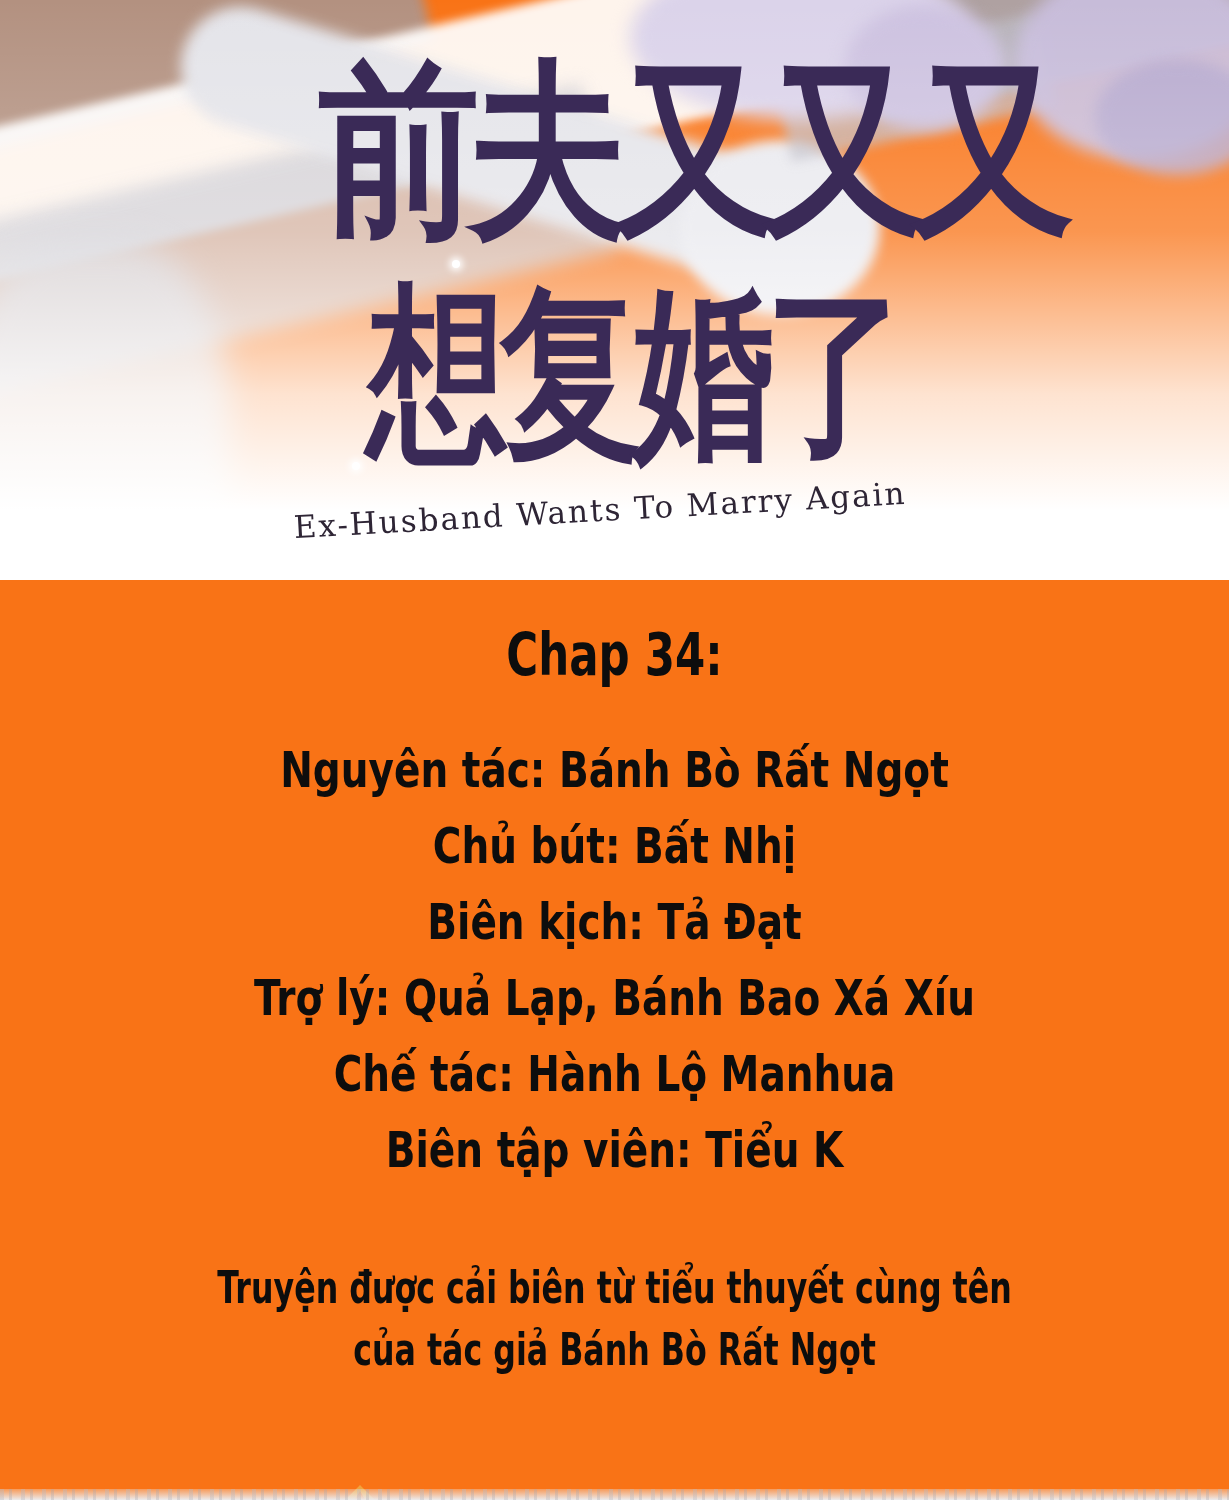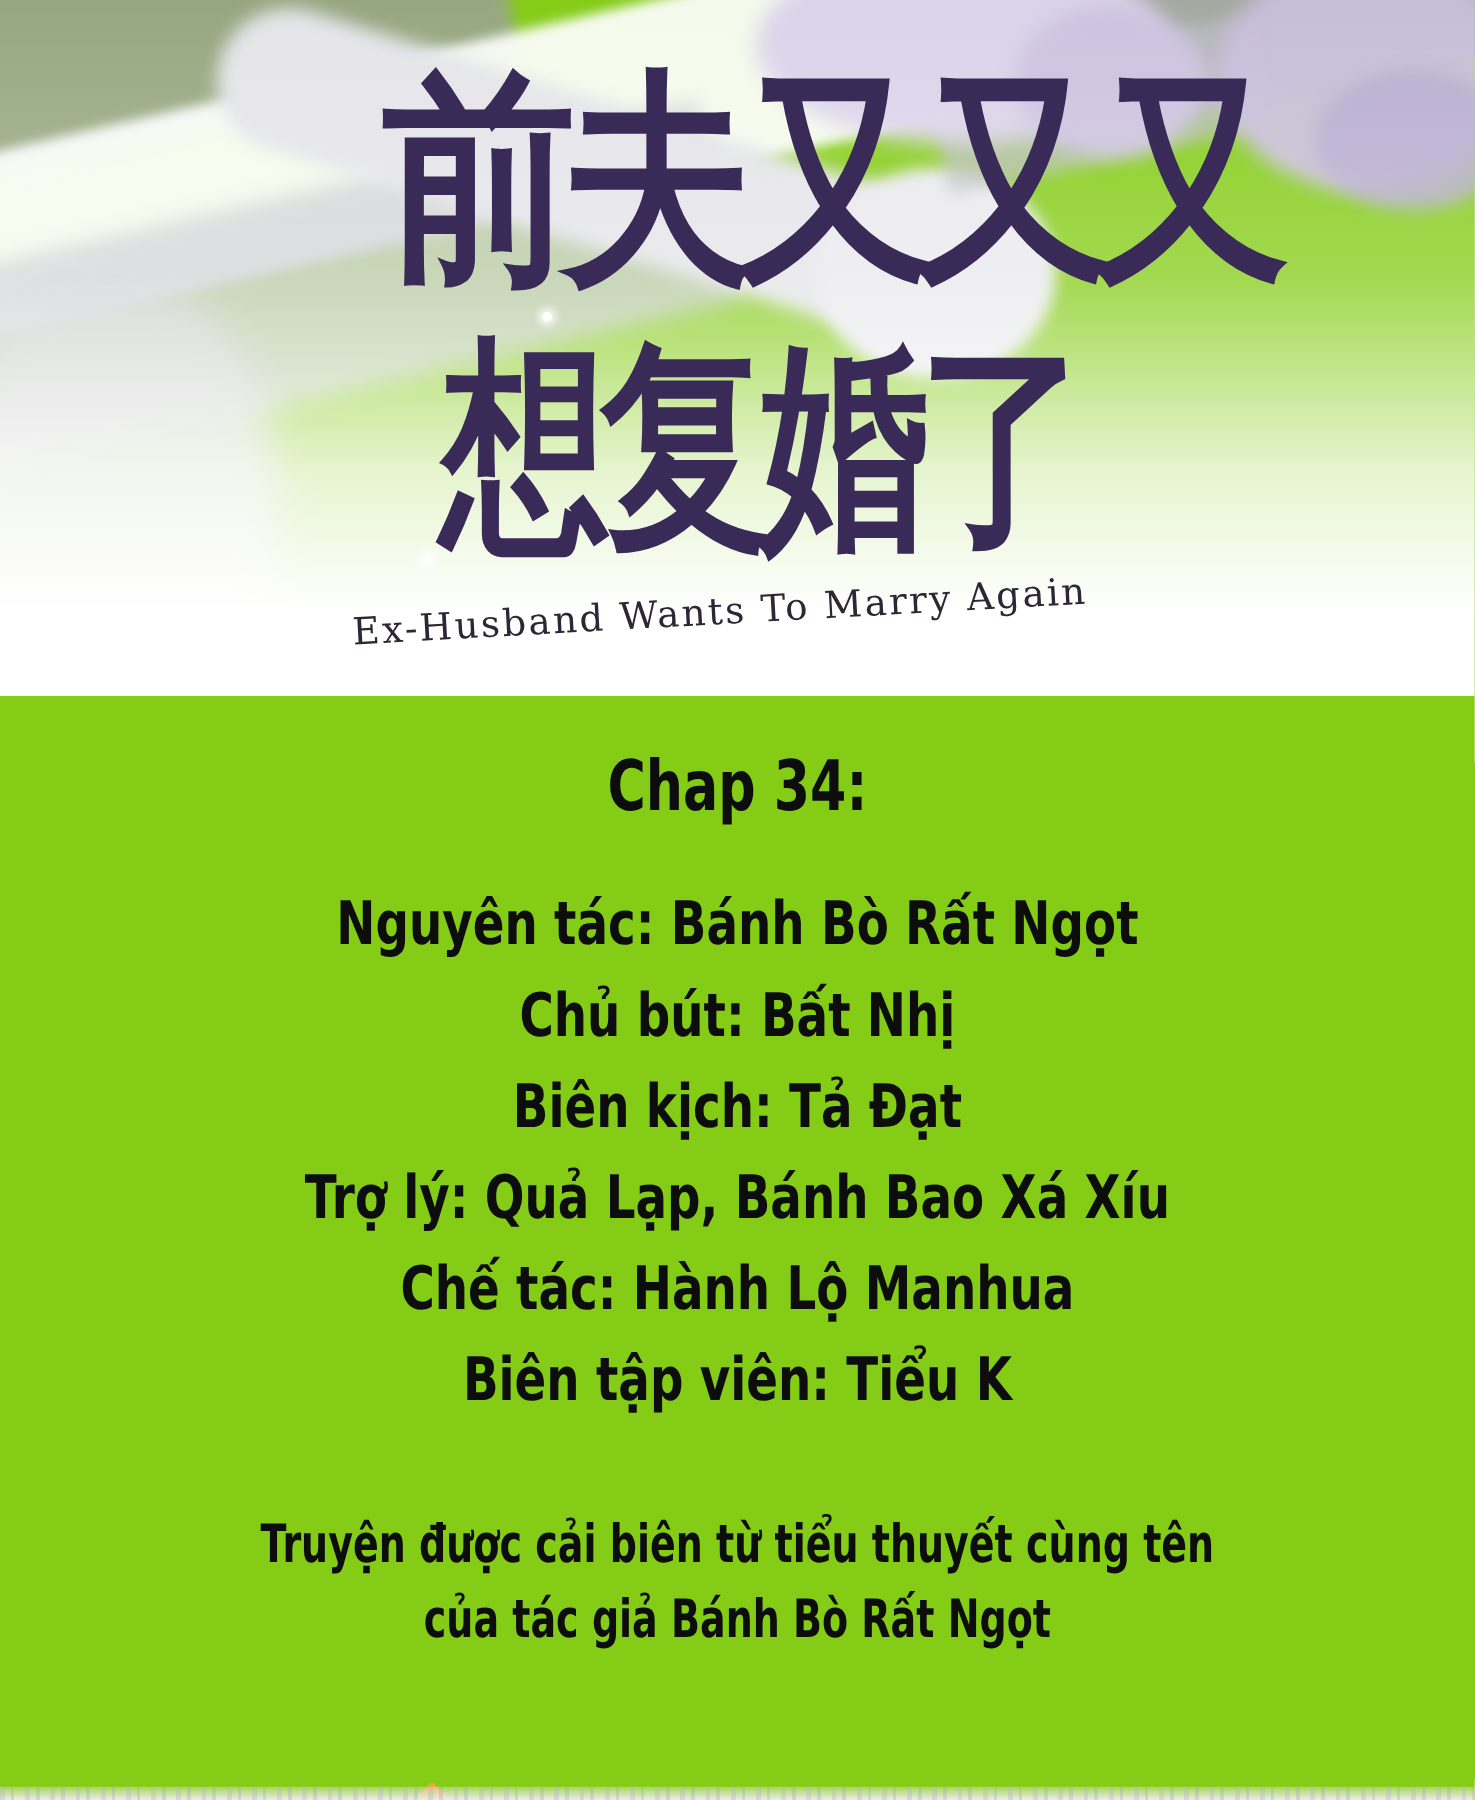--- a/index.html
+++ b/index.html
@@ -1,21 +1,21 @@
 <!DOCTYPE html>
 <html><head>
 <meta charset="utf-8">
 <style>
   * { margin:0; padding:0; box-sizing:border-box; }
   html,body { background:#ffffff; }
   .page {
     position:relative;
     width:1229px; height:1500px;
     margin:0 auto;
-    background:#84cc16;
+    background:#f97316;
     overflow:hidden;
     font-family:"DejaVu Sans", sans-serif;
   }
 
   
   .bg-art { position:absolute; left:0; top:0; width:1229px; height:580px; overflow:hidden; }
   .bg-art .shape { position:absolute; }
   .band1 { left:-140px; top:-70px; width:560px; height:180px; background:#9c9ba4; transform:rotate(-14deg); filter:blur(6px); opacity:.75; }
   .band2 { left:-80px; top:40px; width:920px; height:150px; background:#ffffff; transform:rotate(-13deg); filter:blur(5px); opacity:.92; }
   .band3 { left:-170px; top:170px; width:780px; height:170px; background:#c9c9d1; transform:rotate(-13deg); filter:blur(9px); opacity:.75; }

